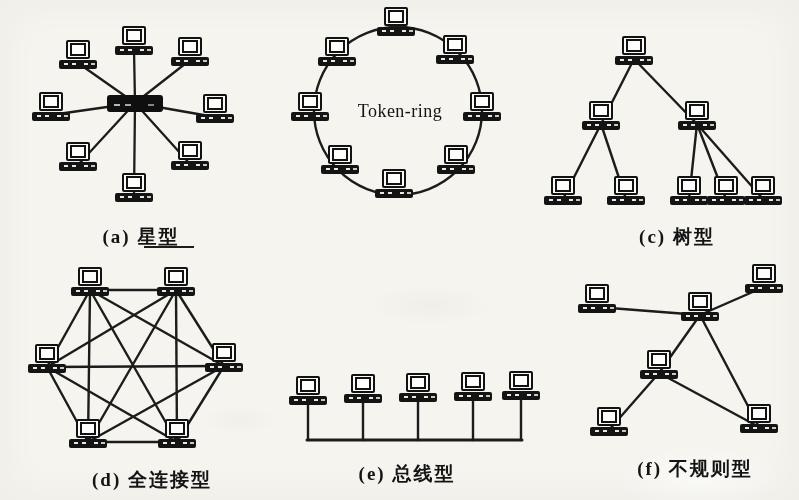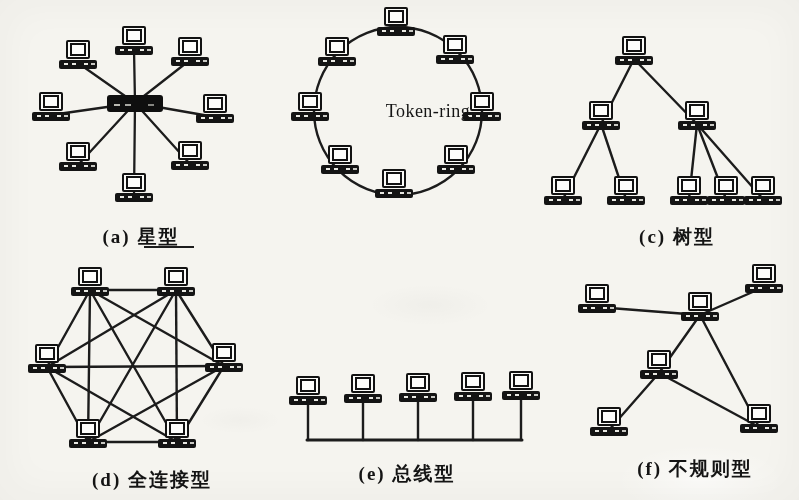--- a/index.html
+++ b/index.html
@@ -250,15 +250,15 @@
         <span class="base"></span>
       </div>
     </div>
 
   <div class="caption" style="left: 141px; top: 224px;">(a) 星型</div>
   <div class="caption" style="left: 677px; top: 224px; text-align: center;">(c) 树型</div>
   <div class="caption" style="left: 152px; top: 467px;">(d) 全连接型</div>
   <div class="caption" style="left: 407px; top: 461px;">(e) 总线型</div>
   <div class="caption" style="left: 695px; top: 456px; text-align: right;">(f) 不规则型</div>
 
-  <div class="ring-label" style="left: 400px; top: 111px; margin-left: 28px;">Token-ring</div>
+  <div class="ring-label" style="left: 400px; top: 111px;">Token-ring</div>
 <div class="cap-underline" style="left: 144px; top: 246px; width: 50px;"></div>
   </div>
 
 </body></html>

